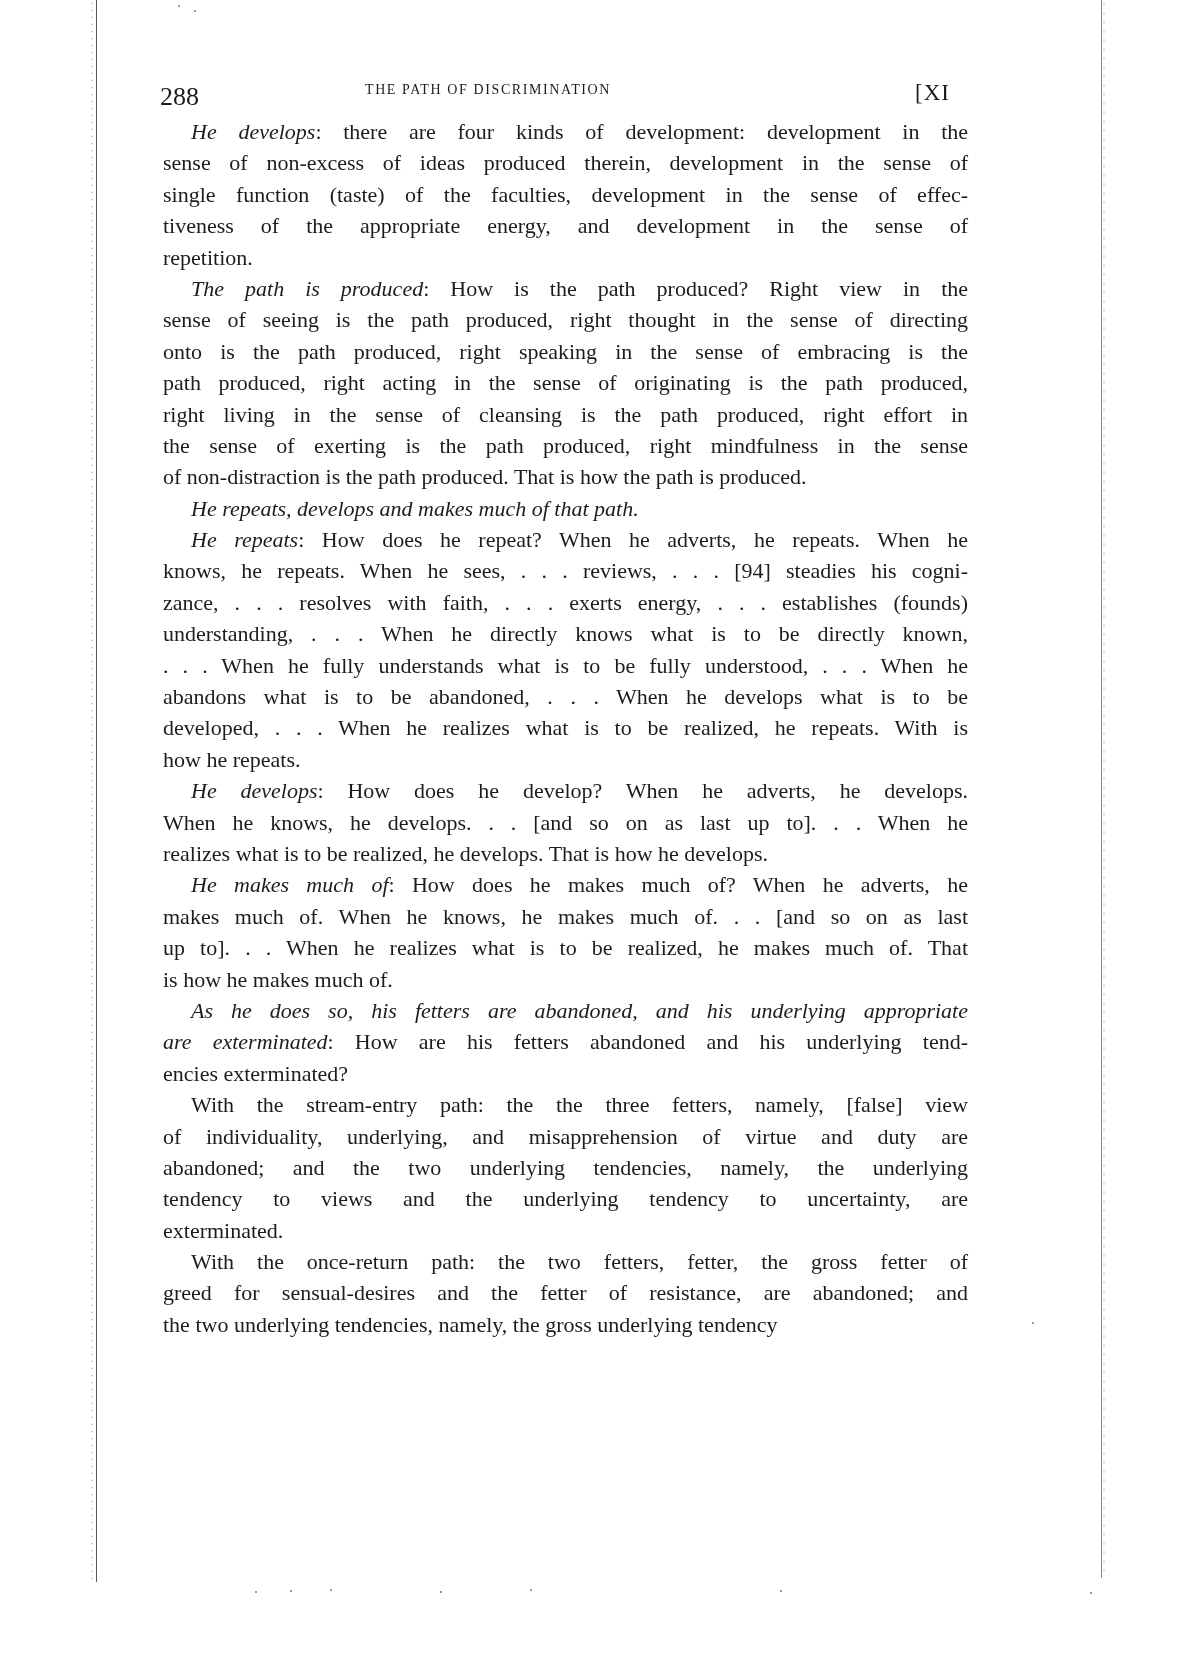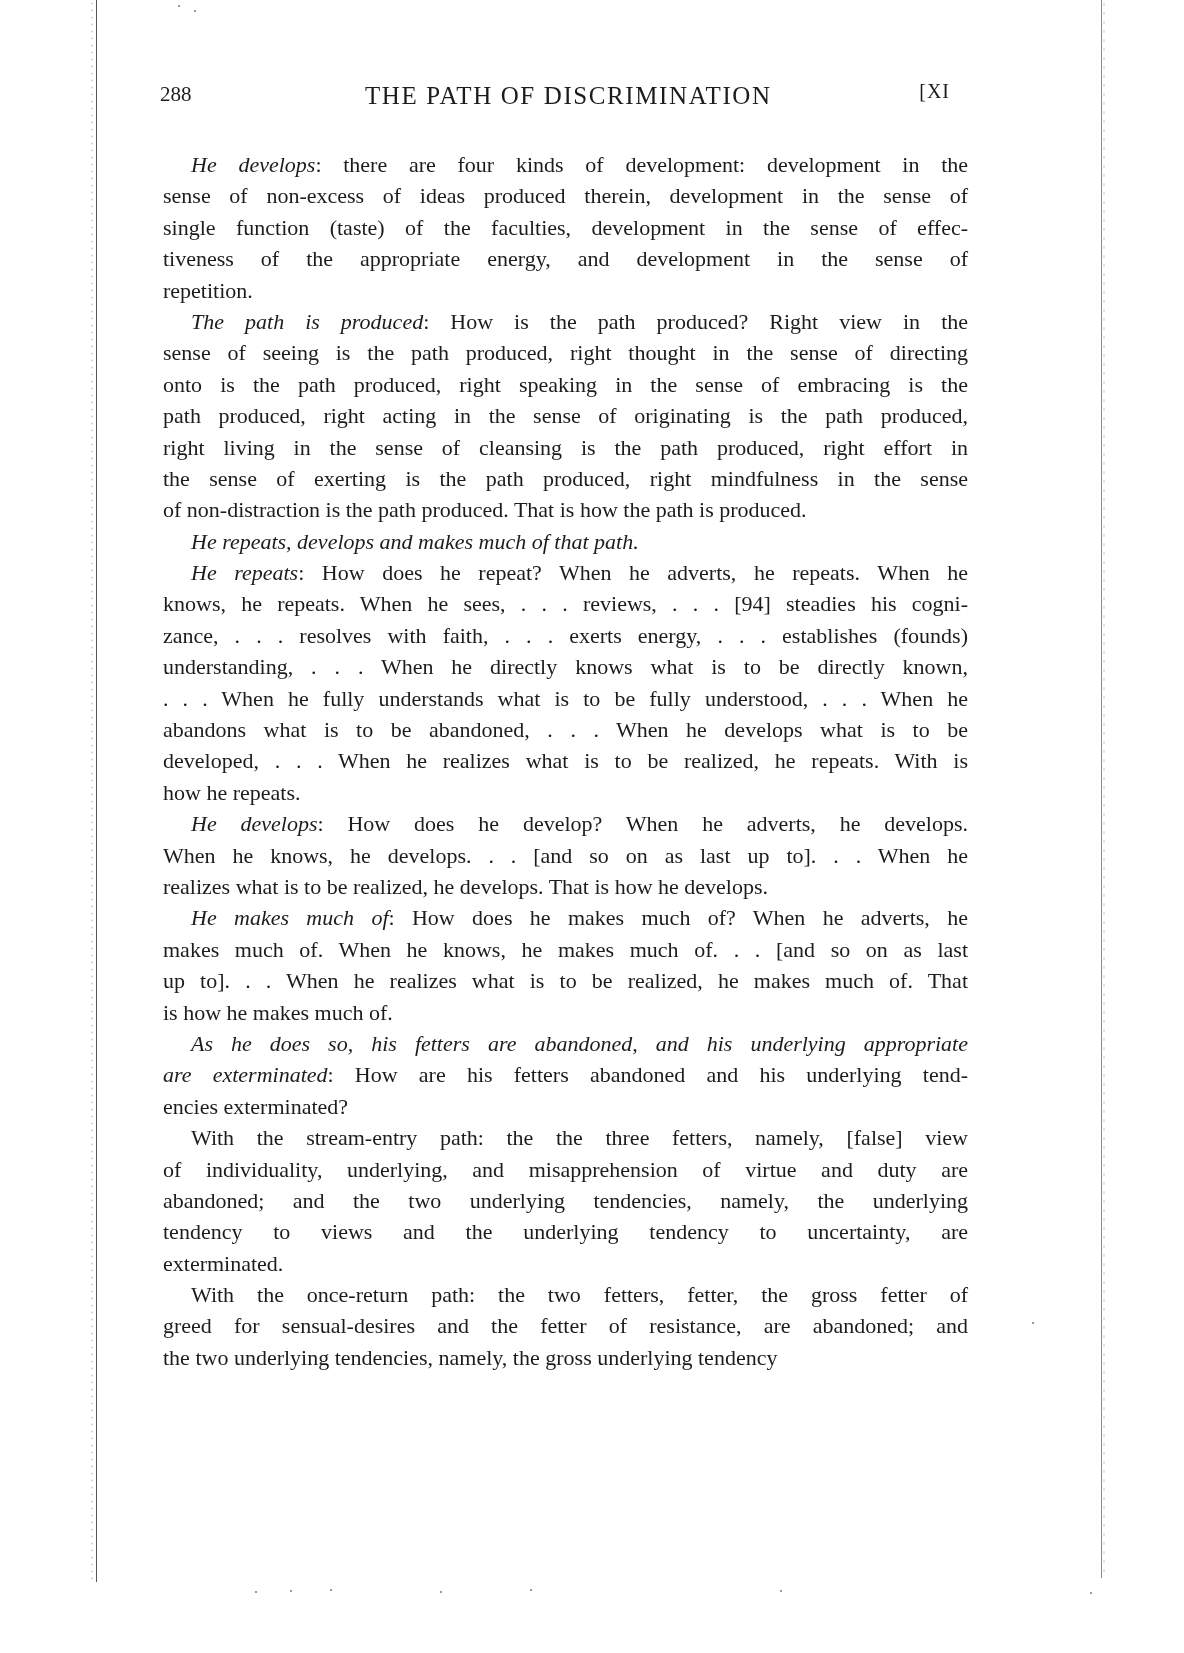--- a/index.html
+++ b/index.html
@@ -67,39 +67,39 @@
       top: 80px;
       left: 160px;
       width: 790px;
       height: 34px;
       font-size: 22px;
     }
     .page-number {
       position: absolute;
       left: 0;
       top: 2px;
-      font-size: 21px;
+      font-size: 26px;
     }
     .running-title {
       position: absolute;
       left: 205px;
       top: 2px;
-      font-size: 25px;
+      font-size: 14px;
       letter-spacing: 1.6px;
     }
     .chapter-marker {
       position: absolute;
       right: 0;
       top: 0;
-      font-size: 20px;
+      font-size: 23px;
       letter-spacing: 1px;
     }
     .body-text {
       position: absolute;
-      top: 149px;
+      top: 116px;
       left: 163px;
       width: 805px;
       font-size: 22px;
       line-height: 31.4px;
       text-align: justify;
     }
     .line {
       display: block;
       white-space: nowrap;
       text-align-last: justify;

